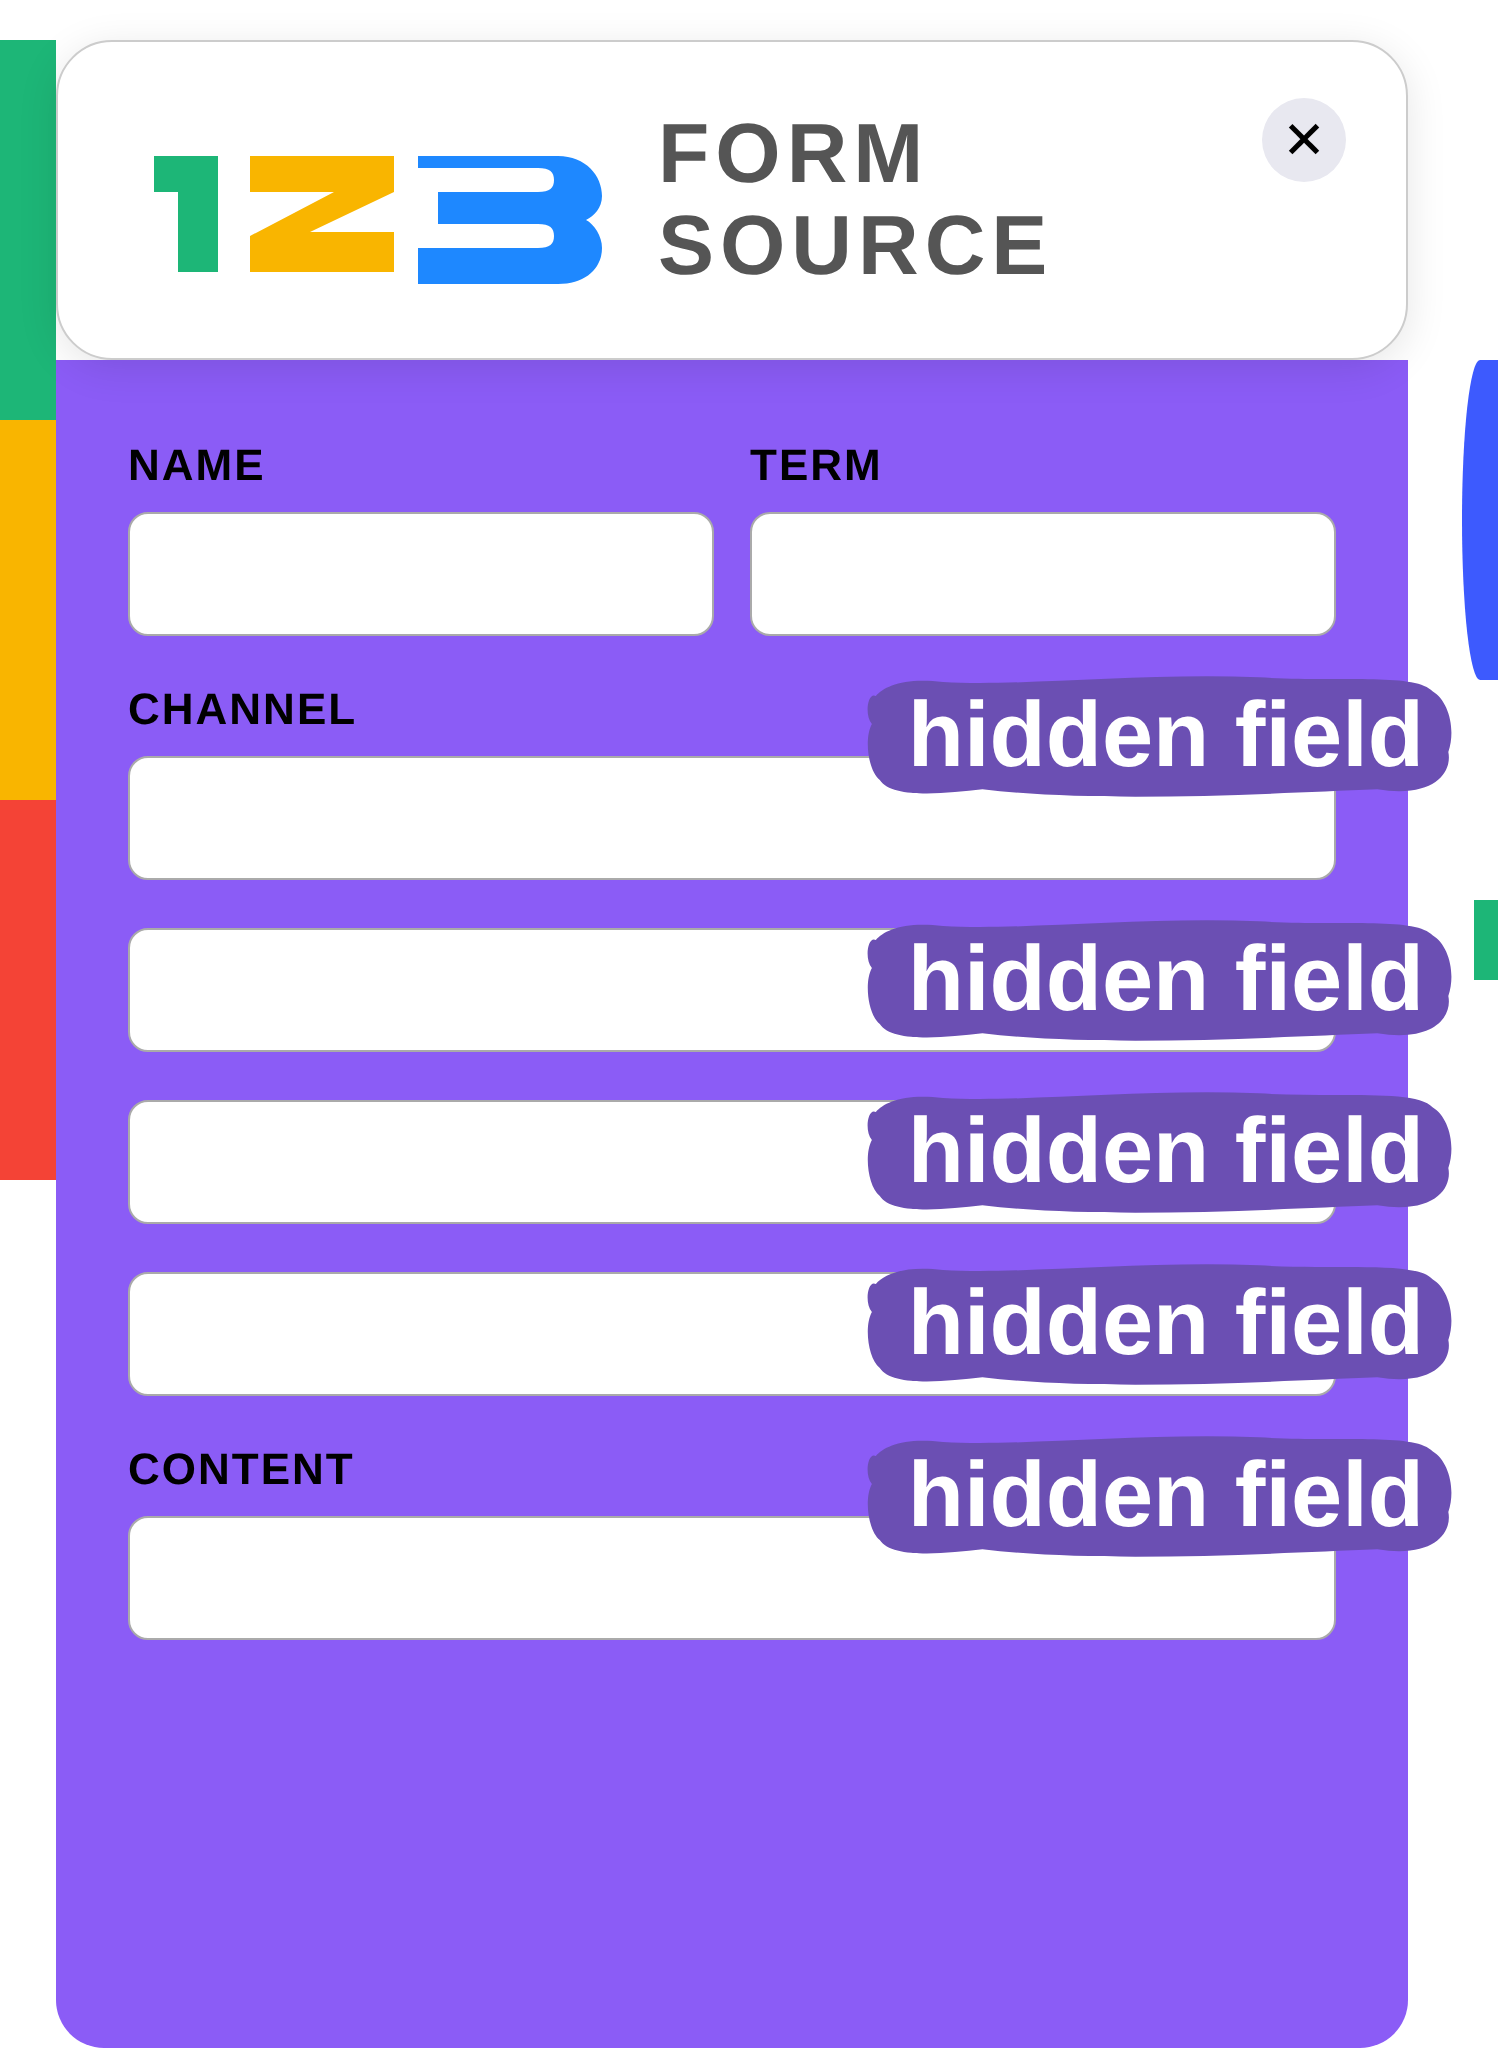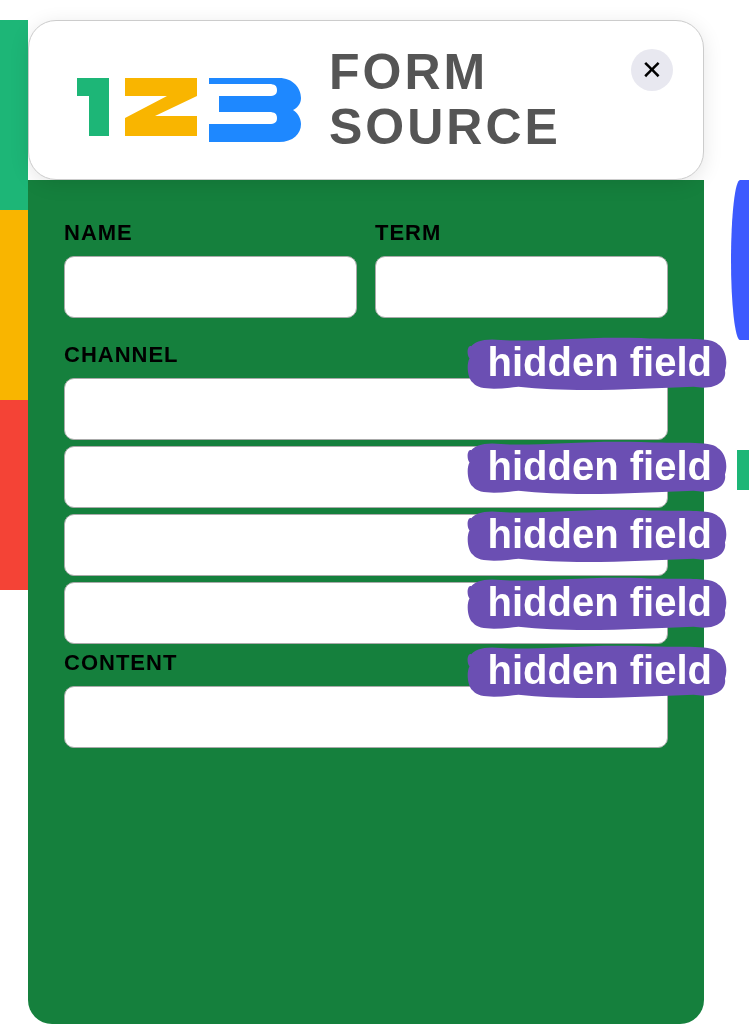--- a/index.html
+++ b/index.html
@@ -45,21 +45,21 @@
       padding: 0 40px;
       z-index: 10;
     }
     .logo-wrap {
       display: flex;
       align-items: center;
       gap: 20px;
     }
     .logo-123 svg { display: block; }
     .logo-text {
-      font-size: 50px;
+      font-size: 42px;
       font-weight: 800;
       color: #555;
       letter-spacing: 3px;
       line-height: 1.1;
     }
     .close-btn {
       position: absolute;
       top: 28px;
       right: 30px;
       width: 42px;
@@ -73,21 +73,21 @@
       justify-content: center;
       font-size: 26px;
       color: #000;
     }
     .form-panel {
       position: absolute;
       top: 180px;
       left: 28px;
       right: 45px;
       bottom: 0;
-      background: #15803d;
+      background: #8b5cf6;
       border-radius: 0 0 24px 24px;
       padding: 40px 36px 24px 36px;
       z-index: 5;
     }
     .row-top {
       display: flex;
       gap: 18px;
       margin-bottom: 24px;
     }
     .field-group { flex: 1; }
@@ -103,27 +103,27 @@
       width: 100%;
       height: 62px;
       border: 1px solid #aaa;
       border-radius: 10px;
       background: #fff;
       font-size: 18px;
       padding: 0 14px;
     }
     .full-field {
       position: relative;
-      margin-bottom: 6px;
+      margin-bottom: 24px;
     }
     .hidden-tag {
       position: absolute;
       top: -8px;
       right: -60px;
-      font-size: 40px;
+      font-size: 46px;
       font-weight: 700;
       color: #fff;
       padding: 6px 16px 10px 22px;
       z-index: 20;
       pointer-events: none;
     }
     .hidden-tag svg {
       position: absolute;
       top: 0;
       left: 0;

